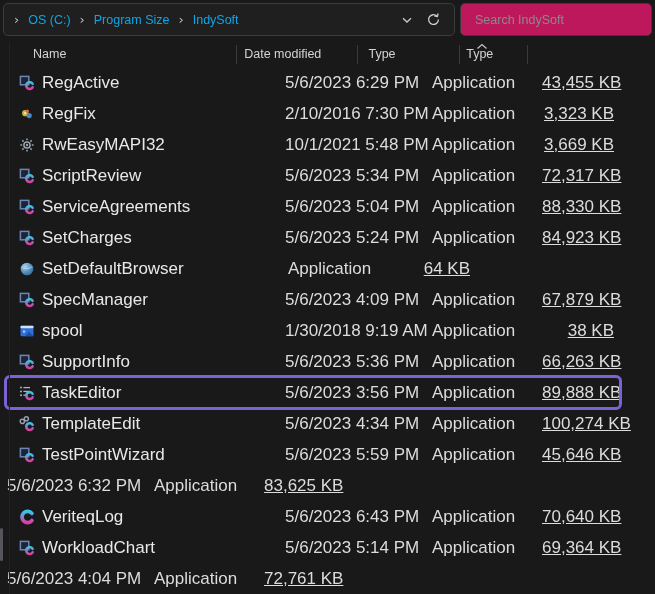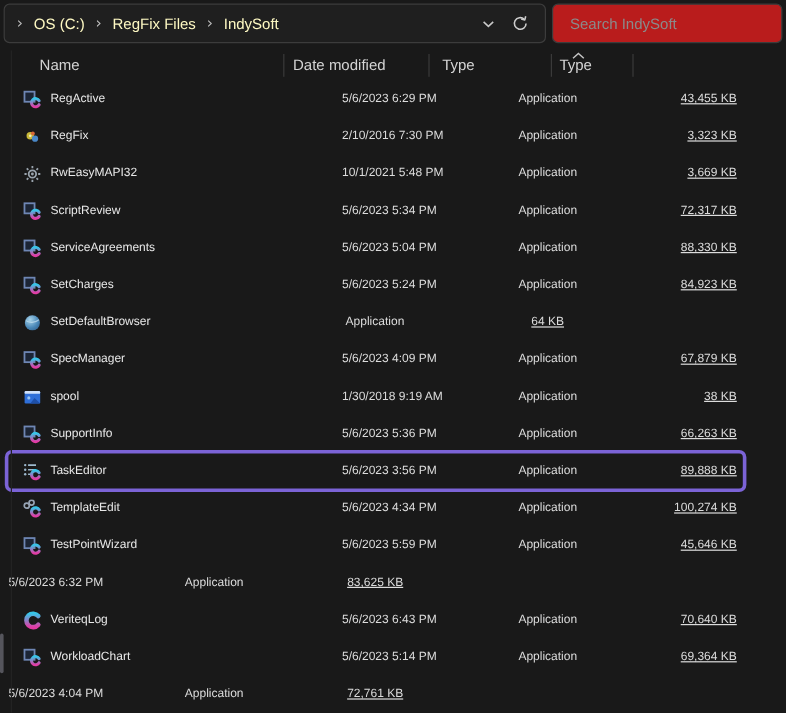--- a/index.html
+++ b/index.html
@@ -17,32 +17,32 @@
     display:flex;align-items:center;box-sizing:border-box;
     padding:3px 3px 4px 3px;gap:5px;background:#191919;
   }
   .address-box{
     flex:1;height:33px;box-sizing:border-box;
     background:#1f1f1f;border:1px solid #3c3c3c;border-radius:5px;
     display:flex;align-items:center;padding:0 8px;min-width:0;
   }
   .crumbs{display:flex;align-items:center;flex:1;min-width:0;}
   .crumb{
-    padding:2px 7px;font-size:12.5px;color:#fef9c3;border-radius:3px;cursor:default;
+    padding:2px 7px;font-size:12.5px;color:#0ea5e9;border-radius:3px;cursor:default;
     white-space:nowrap;
   }
   .crumb-sep{
     color:#bdbdbd;font-size:13px;padding:0 2px;line-height:1;
     font-family:"DejaVu Sans", sans-serif;
   }
   .abar-icon{width:26px;height:26px;display:flex;align-items:center;justify-content:center;border-radius:3px;}
   .abar-icon svg{display:block;}
   .search-box{
     width:192px;height:33px;box-sizing:border-box;flex:none;
-    background:#b91c1c;border:1px solid #3c3c3c;border-radius:5px;
+    background:#be185d;border:1px solid #3c3c3c;border-radius:5px;
     display:flex;align-items:center;padding:0 12px;
   }
   .search-box input{
     width:100%;background:transparent;border:none;outline:none;
     color:#c8c8c8;font-size:12.5px;font-family:"Liberation Sans", sans-serif;
   }
   .search-box input::placeholder{color:#8a8a8a;}
 
   
   .header{
@@ -53,21 +53,21 @@
   .h-name{width:278px;padding-left:33px;}
   .h-date{width:144px;padding-left:7px;}
   .h-type{width:120px;padding-left:10px;}
   .h-size{width:80px;padding-left:6px;}
   .sort-caret{position:absolute;left:476px;top:1px;}
 
   
   .rows{position:absolute;left:0;top:67px;width:655px;}
   .row{
     position:relative;display:flex;align-items:center;height:31px;
-    font-size:10px;color:#dcdcdc;cursor:default;
+    font-size:17px;color:#dcdcdc;cursor:default;
   }
   .col-name{
     width:278px;box-sizing:border-box;padding-left:19px;
     display:flex;align-items:center;gap:7px;overflow:hidden;
   }
   .icon{width:16px;height:16px;flex:none;}
   .icon svg{display:block;width:16px;height:16px;}
   .fname{color:#e8e8e8;white-space:nowrap;}
   .col-date{width:144px;box-sizing:border-box;padding-left:7px;white-space:nowrap;}
   .col-type{width:120px;box-sizing:border-box;padding-left:10px;white-space:nowrap;}
@@ -85,21 +85,21 @@
 <body style="--sel: #7B63D6;">
 
 <div class="window">
 
   <div class="topbar">
     <div class="address-box">
       <div class="crumbs" id="crumbs">
           <span class="crumb-sep">›</span>
           <span class="crumb">OS (C:)</span>
           <span class="crumb-sep">›</span>
-          <span class="crumb">RegFix Files</span>
+          <span class="crumb">Program Size</span>
           <span class="crumb-sep">›</span>
           <span class="crumb">IndySoft</span>
         </div>
       <div class="abar-icon">
         <svg width="12" height="8" viewBox="0 0 12 8">
             <path d="M2 2.2 L6 6 L10 2.2" fill="none" stroke="#c8c8c8" stroke-width="1.3"></path>
           </svg>
       </div>
       <div class="abar-icon">
         <svg width="15" height="15" viewBox="0 0 16 16">

